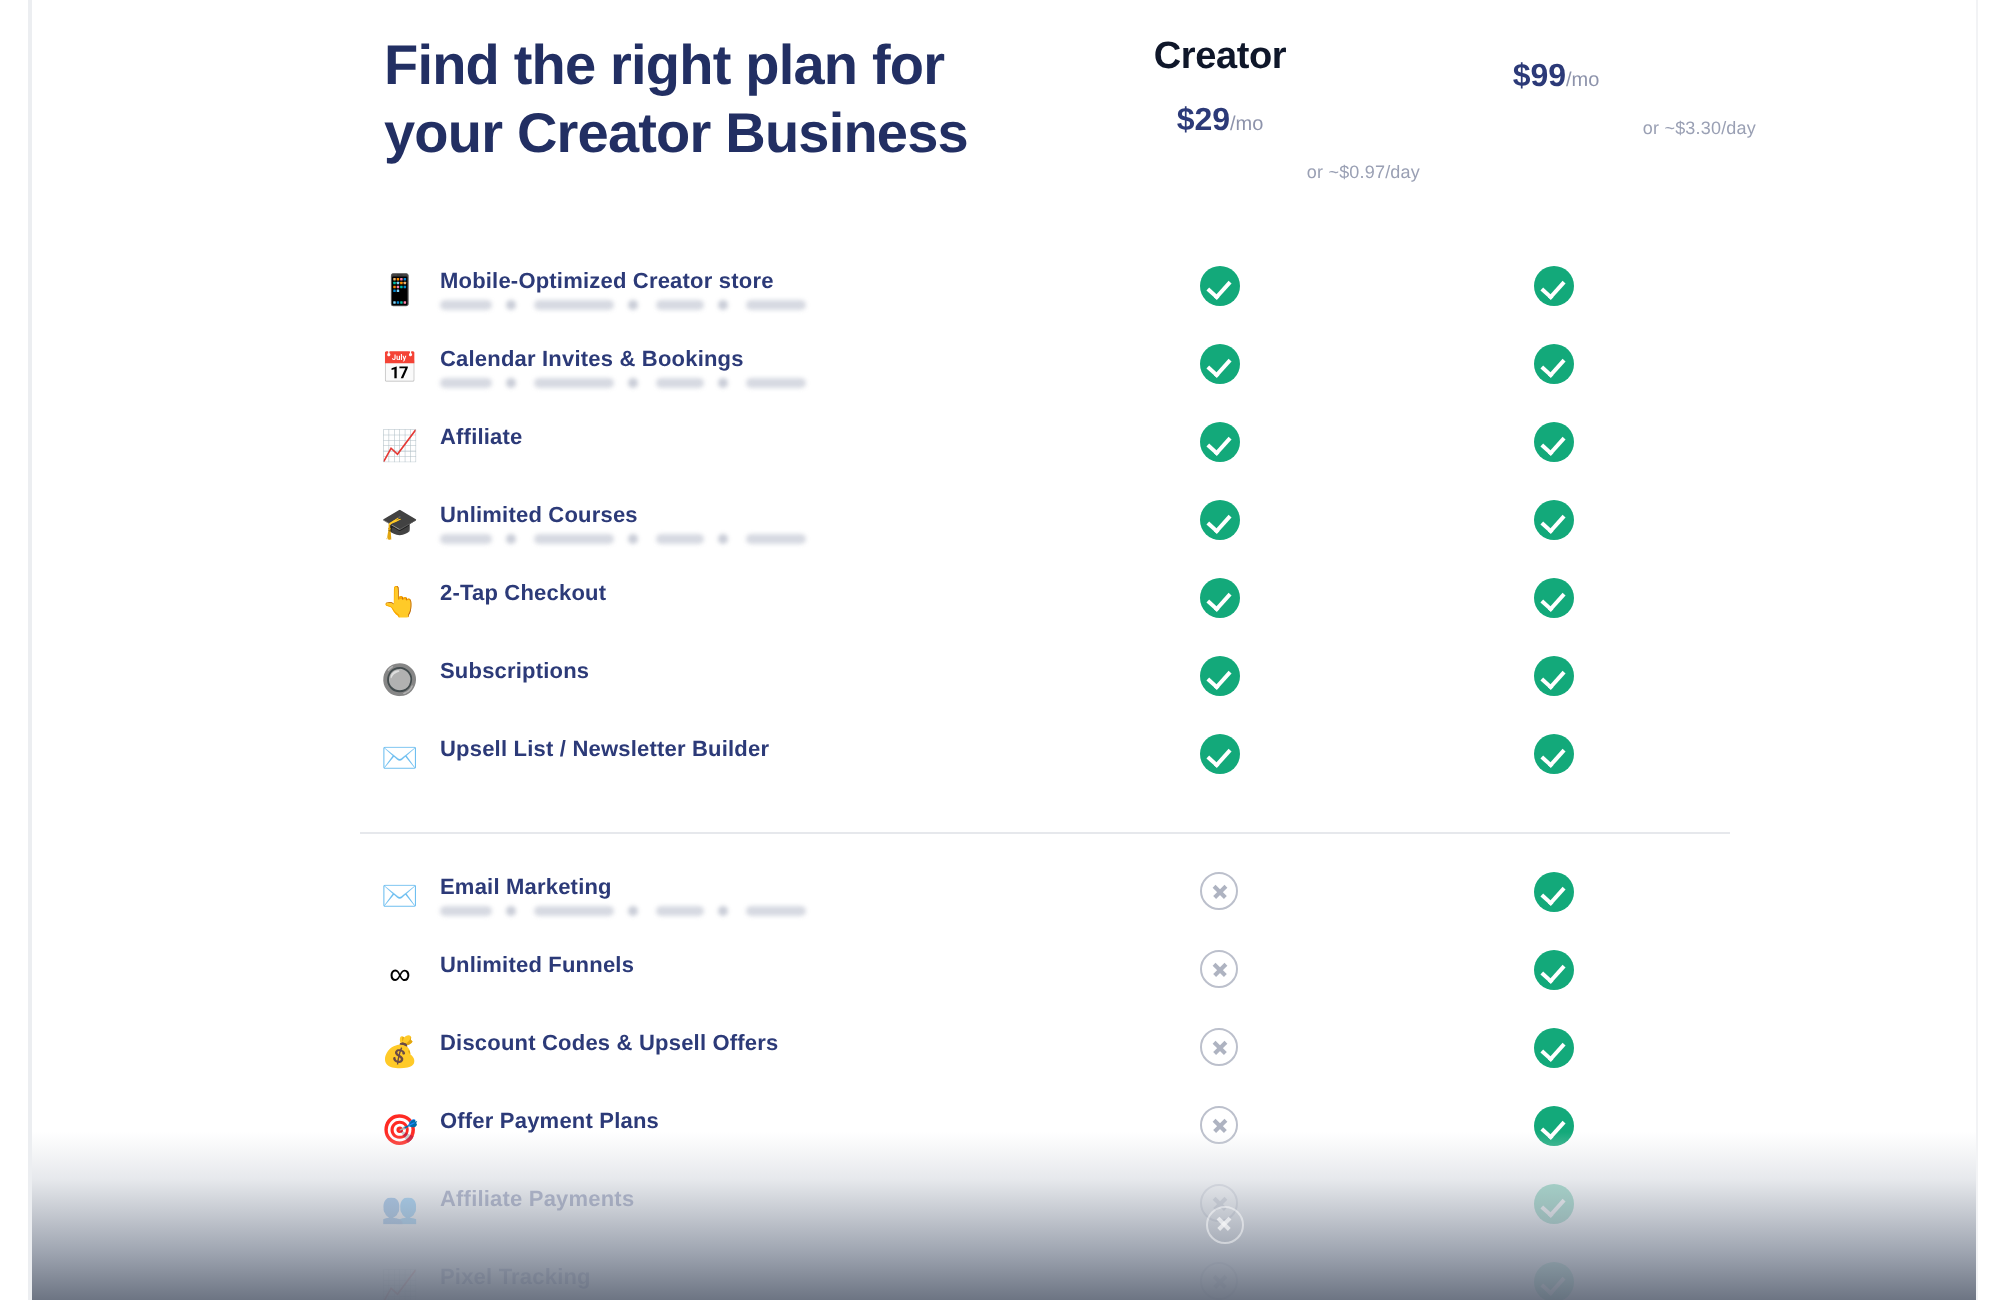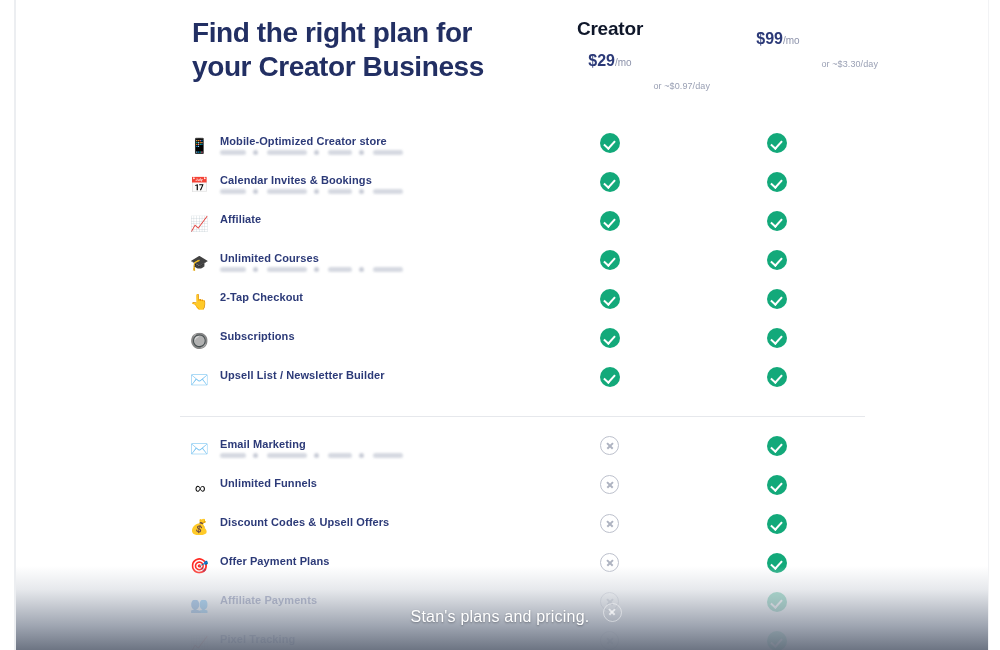--- a/index.html
+++ b/index.html
@@ -451,16 +451,15 @@
           <div class="mark col-creatorpro">
             <div class="mark-yes"></div>
           </div>
         </div>
       </div>
   </div>
 
   <div id="divider"></div>
 
   <div id="bottom-fade"></div>
-  <div id="caption">Stan's plans and pricing.</div>
   <div id="caption-badge"></div>
 
 </div>
 
 </body></html>

